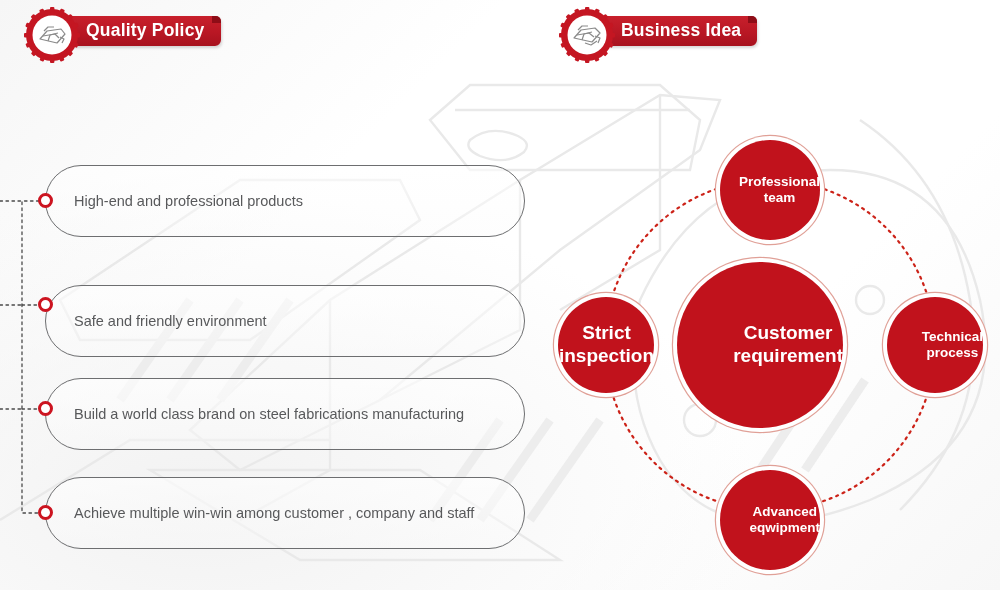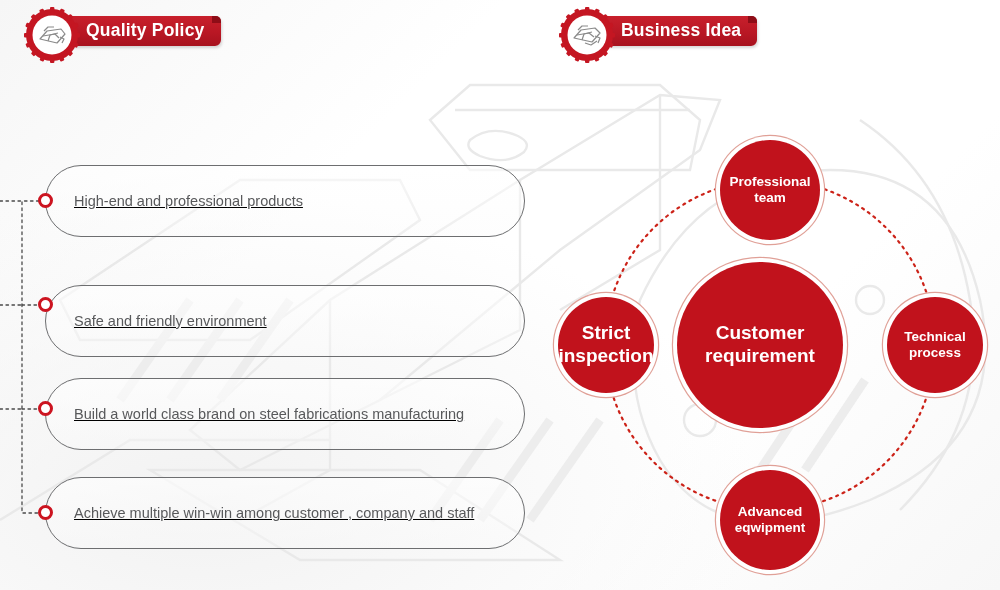--- a/index.html
+++ b/index.html
@@ -98,21 +98,20 @@
     position: absolute;
     left: 45px;
     width: 480px;
     height: 72px;
     border: 1.3px solid #6d6e70;
     border-radius: 36px;
     background: linear-gradient(180deg, rgba(255,255,255,0.62) 0%, rgba(250,250,250,0.35) 100%);
     display: flex;
     align-items: center;
     box-sizing: border-box;
-    text-decoration: underline;
   }
   .policy-text {
     padding-left: 28px;
     color: #58595b;
     font-size: 14.5px;
     line-height: 1.25;
     white-space: nowrap;
   }
   .node-dot {
     position: absolute;
@@ -142,21 +141,21 @@
     height: 470px;
     pointer-events: none;
   }
   .bubble {
     position: absolute;
     border-radius: 50%;
     background: #c1121c;
     box-shadow: 0 0 0 4px #ffffff, 0 0 0 5.2px #e0a097;
     display: flex;
     align-items: center;
-    justify-content: center;
+    justify-content: flex-end;
     text-align: center;
     color: #ffffff;
     font-weight: bold;
     line-height: 1.2;
     box-sizing: border-box;
     z-index: 2;
   }
   .bubble-center {
     width: 166px;
     height: 166px;

